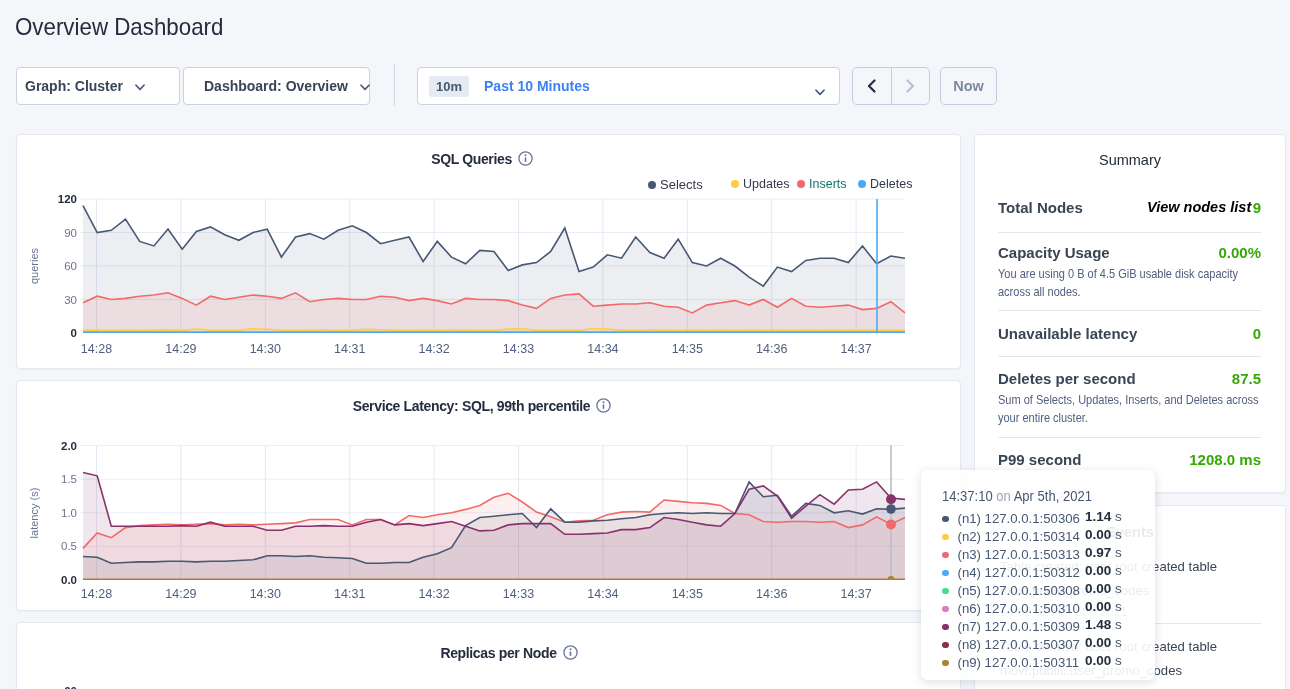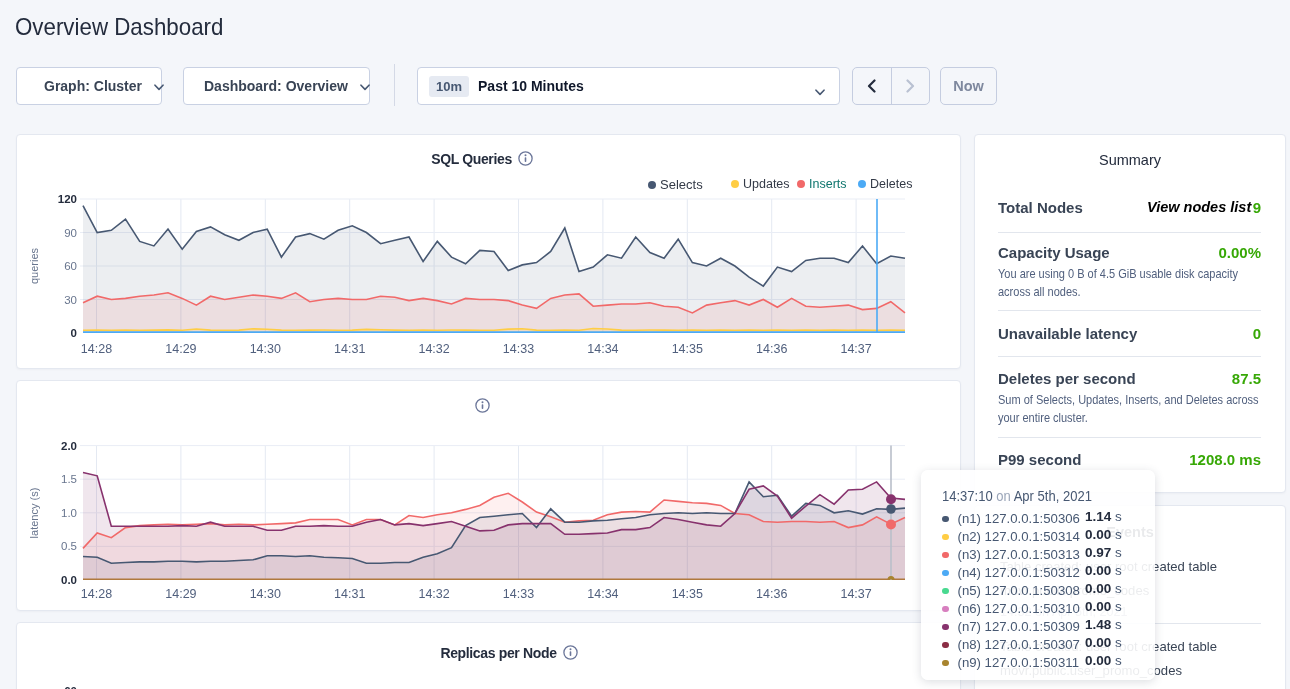--- a/index.html
+++ b/index.html
@@ -11,30 +11,30 @@
 .ctitle { position:absolute; text-align:center; font-size:14px; font-weight:bold; color:#242c3d; padding-right:13px; letter-spacing:-0.35px; }
 .srow { position:absolute; font-size:15px; font-weight:bold; color:#394455; }
 .sval { position:absolute; font-size:15px; font-weight:bold; color:#37a806; text-align:right; right:29px; }
 .sdesc { position:absolute; left:998px; white-space:nowrap; font-size:12.8px; color:#51607e; line-height:18px; transform:scaleX(0.86); transform-origin:0 0; }
 .sdiv { position:absolute; left:998px; width:263px; border-top:1px solid #e2e6ed; }
 .ev { position:absolute; font-size:13.5px; color:#394455; white-space:nowrap; transform:scaleX(0.97); transform-origin:0 0; }
 </style></head>
 <body>
 <div style="position:absolute;left:15px;top:13px;font-size:24px;color:#242c3d;transform:scaleX(0.93);transform-origin:0 0;">Overview Dashboard</div>
 
-<div class="ctrl" style="left:16px;width:146px;padding-left:27px;">Graph: Cluster<span style="margin-left:12px;"><svg width="10" height="7" viewBox="0 0 10 7">
+<div class="ctrl" style="left:16px;width:164px;padding-left:8px;">Graph: Cluster<span style="margin-left:12px;"><svg width="10" height="7" viewBox="0 0 10 7">
         <path d="M1 1.2 L5 5.4 L9 1.2" fill="none" stroke="#475872" stroke-width="1.6" stroke-linecap="round" stroke-linejoin="round"></path>
       </svg></span></div>
 <div class="ctrl" style="left:183px;width:187px;padding-left:20px;">Dashboard: Overview<span style="margin-left:12px;"><svg width="10" height="7" viewBox="0 0 10 7">
         <path d="M1 1.2 L5 5.4 L9 1.2" fill="none" stroke="#475872" stroke-width="1.6" stroke-linecap="round" stroke-linejoin="round"></path>
       </svg></span></div>
 <div style="position:absolute;left:394px;top:64px;width:1px;height:42px;background:#d4d9e6;"></div>
 <div class="ctrl" style="left:417px;width:423px;padding-left:11px;">
   <span style="background:#e6eaf2;border-radius:3px;font-size:13px;color:#475872;padding:3px 7px;">10m</span>
-  <span style="margin-left:9px;color:#0f172a;">Past 10 Minutes</span>
+  <span style="margin-left:15px;color:#3b82f6;">Past 10 Minutes</span>
   <span style="position:absolute;right:14px;top:15px;"><svg width="10" height="7" viewBox="0 0 10 7">
         <path d="M1 1.2 L5 5.4 L9 1.2" fill="none" stroke="#475872" stroke-width="1.6" stroke-linecap="round" stroke-linejoin="round"></path>
       </svg></span>
 </div>
 <div style="position:absolute;left:852px;top:67px;width:78px;height:38px;border:1px solid #c5cde0;border-radius:5px;display:flex;">
   <div style="width:39px;display:flex;align-items:center;justify-content:center;border-right:1px solid #c5cde0;">
     <svg width="9" height="14" viewBox="0 0 9 14">
         <path d="M7.5 1.5 L2 7 L7.5 12.5" fill="none" stroke="#242c3d" stroke-width="2.2" stroke-linecap="round" stroke-linejoin="round"></path>
       </svg>
   </div>
@@ -91,21 +91,21 @@
 <text x="418.1" y="219" text-anchor="middle" font-size="12.5" fill="#51607e" font-family="Liberation Sans, sans-serif">14:32</text>
 <text x="502.5" y="219" text-anchor="middle" font-size="12.5" fill="#51607e" font-family="Liberation Sans, sans-serif">14:33</text>
 <text x="586.9" y="219" text-anchor="middle" font-size="12.5" fill="#51607e" font-family="Liberation Sans, sans-serif">14:34</text>
 <text x="671.3" y="219" text-anchor="middle" font-size="12.5" fill="#51607e" font-family="Liberation Sans, sans-serif">14:35</text>
 <text x="755.7" y="219" text-anchor="middle" font-size="12.5" fill="#51607e" font-family="Liberation Sans, sans-serif">14:36</text>
 <text x="840.1" y="219" text-anchor="middle" font-size="12.5" fill="#51607e" font-family="Liberation Sans, sans-serif">14:37</text>
 <text x="22" y="132" text-anchor="middle" font-size="11" fill="#68758e" font-family="Liberation Sans, sans-serif" transform="rotate(-90 22 132)">queries</text>
 </svg>
 
 <div class="card" style="left:16px;top:380px;width:945px;height:231px;"></div>
-<div class="ctitle" style="left:16px;top:398px;width:945px;"><svg width="15" height="15" viewBox="0 0 15 15" style="vertical-align:-2px">
+<div class="ctitle" style="left:16px;top:398px;width:945px;"><span style="margin-right:6px;">Service Latency: SQL, 99th percentile</span><svg width="15" height="15" viewBox="0 0 15 15" style="vertical-align:-2px">
       <circle cx="7.5" cy="7.5" r="6.6" fill="none" stroke="#6b7699" stroke-width="1.3"></circle>
       <rect x="6.7" y="6.2" width="1.6" height="4.8" rx="0.7" fill="#6b7699"></rect>
       <circle cx="7.5" cy="4.3" r="1.0" fill="#6b7699"></circle>
     </svg></div>
 <svg width="945" height="231" style="position:absolute;left:16px;top:380px">
 <line x1="80.5" y1="65.6" x2="80.5" y2="200" stroke="#e4e9f2" stroke-width="1"></line>
 <line x1="164.9" y1="65.6" x2="164.9" y2="200" stroke="#e4e9f2" stroke-width="1"></line>
 <line x1="249.3" y1="65.6" x2="249.3" y2="200" stroke="#e4e9f2" stroke-width="1"></line>
 <line x1="333.7" y1="65.6" x2="333.7" y2="200" stroke="#e4e9f2" stroke-width="1"></line>
 <line x1="418.1" y1="65.6" x2="418.1" y2="200" stroke="#e4e9f2" stroke-width="1"></line>

